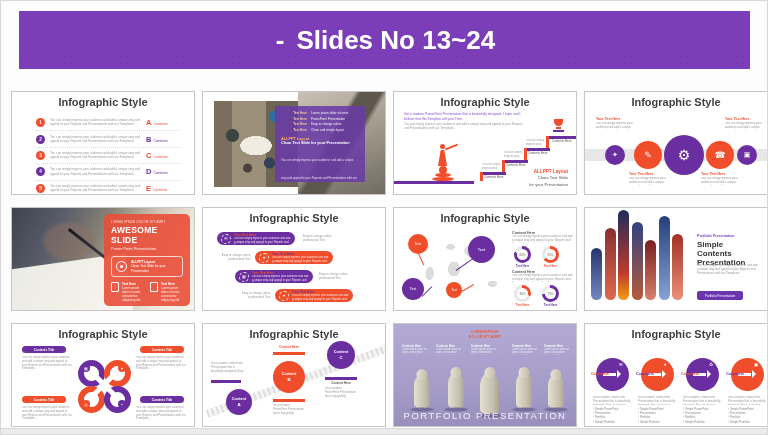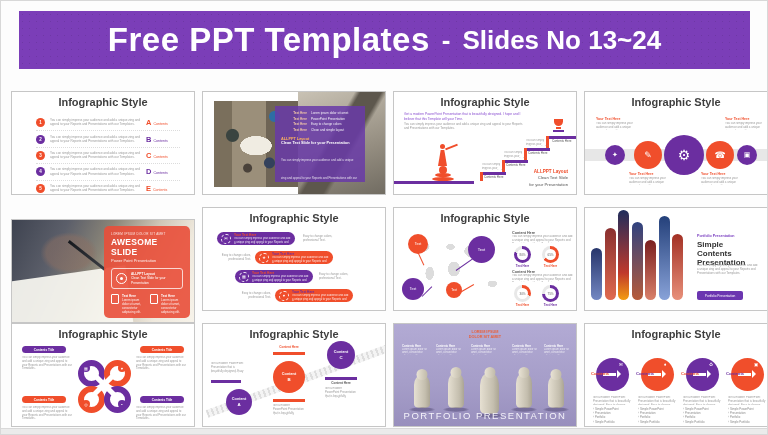--- a/index.html
+++ b/index.html
@@ -160,21 +160,20 @@
   .p24{position:absolute;left:0;top:42px;width:40px;font-size:2.8px;height:9px;}
   .b24{position:absolute;left:0;top:53px;width:40px;font-size:2.8px;color:#8a8a8a;line-height:1.5;}
   .b24 em{font-style:normal;margin-right:1px;}
 </style>
 </head>
 <body>
 
 <div id="frame">
 
   <div id="banner">
-    <span class="bt1">Free PPT Templates</span>
     <span class="bt2">-</span>
     <span class="bt3">Slides No 13~24</span>
   </div>
 
   <div class="slide" id="s13" style="left:10px;top:90px">
     <div class="s-title">Infographic Style</div>
     <div class="s13-rows">
       <div class="s13-row">
         <span class="s13-num or">1</span>
         <span class="s13-txt tiny">You can simply impress your audience and add a unique zing and appeal to your Reports and Presentations with our Templates.</span>
@@ -313,21 +312,21 @@
     <div class="tb16" style="left:116px;top:80px">
       <b>Your Text Here</b>
       <span class="tiny">You can simply impress your audience and add a unique zing and appeal to your Reports and Presentations with our Templates.</span>
     </div>
     <div class="tb16" style="left:140px;top:25px">
       <b>Your Text Here</b>
       <span class="tiny">You can simply impress your audience and add a unique zing and appeal to your Reports and Presentations with our Templates.</span>
     </div>
   </div>
 
-  <div class="slide" id="s17" style="left:10px;top:218px">
+  <div class="slide" id="s17" style="left:10px;top:206px">
     <div class="ph17"></div>
     <div class="paper17"></div>
     <div class="hand17"></div>
     <div class="pen17"></div>
     <div class="panel17">
       <div class="k">LOREM IPSUM DOLOR SIT AMET</div>
       <div class="t">AWESOME SLIDE</div>
       <div class="s">Power Point Presentation</div>
       <div class="box17">
         <div class="targ"></div>

